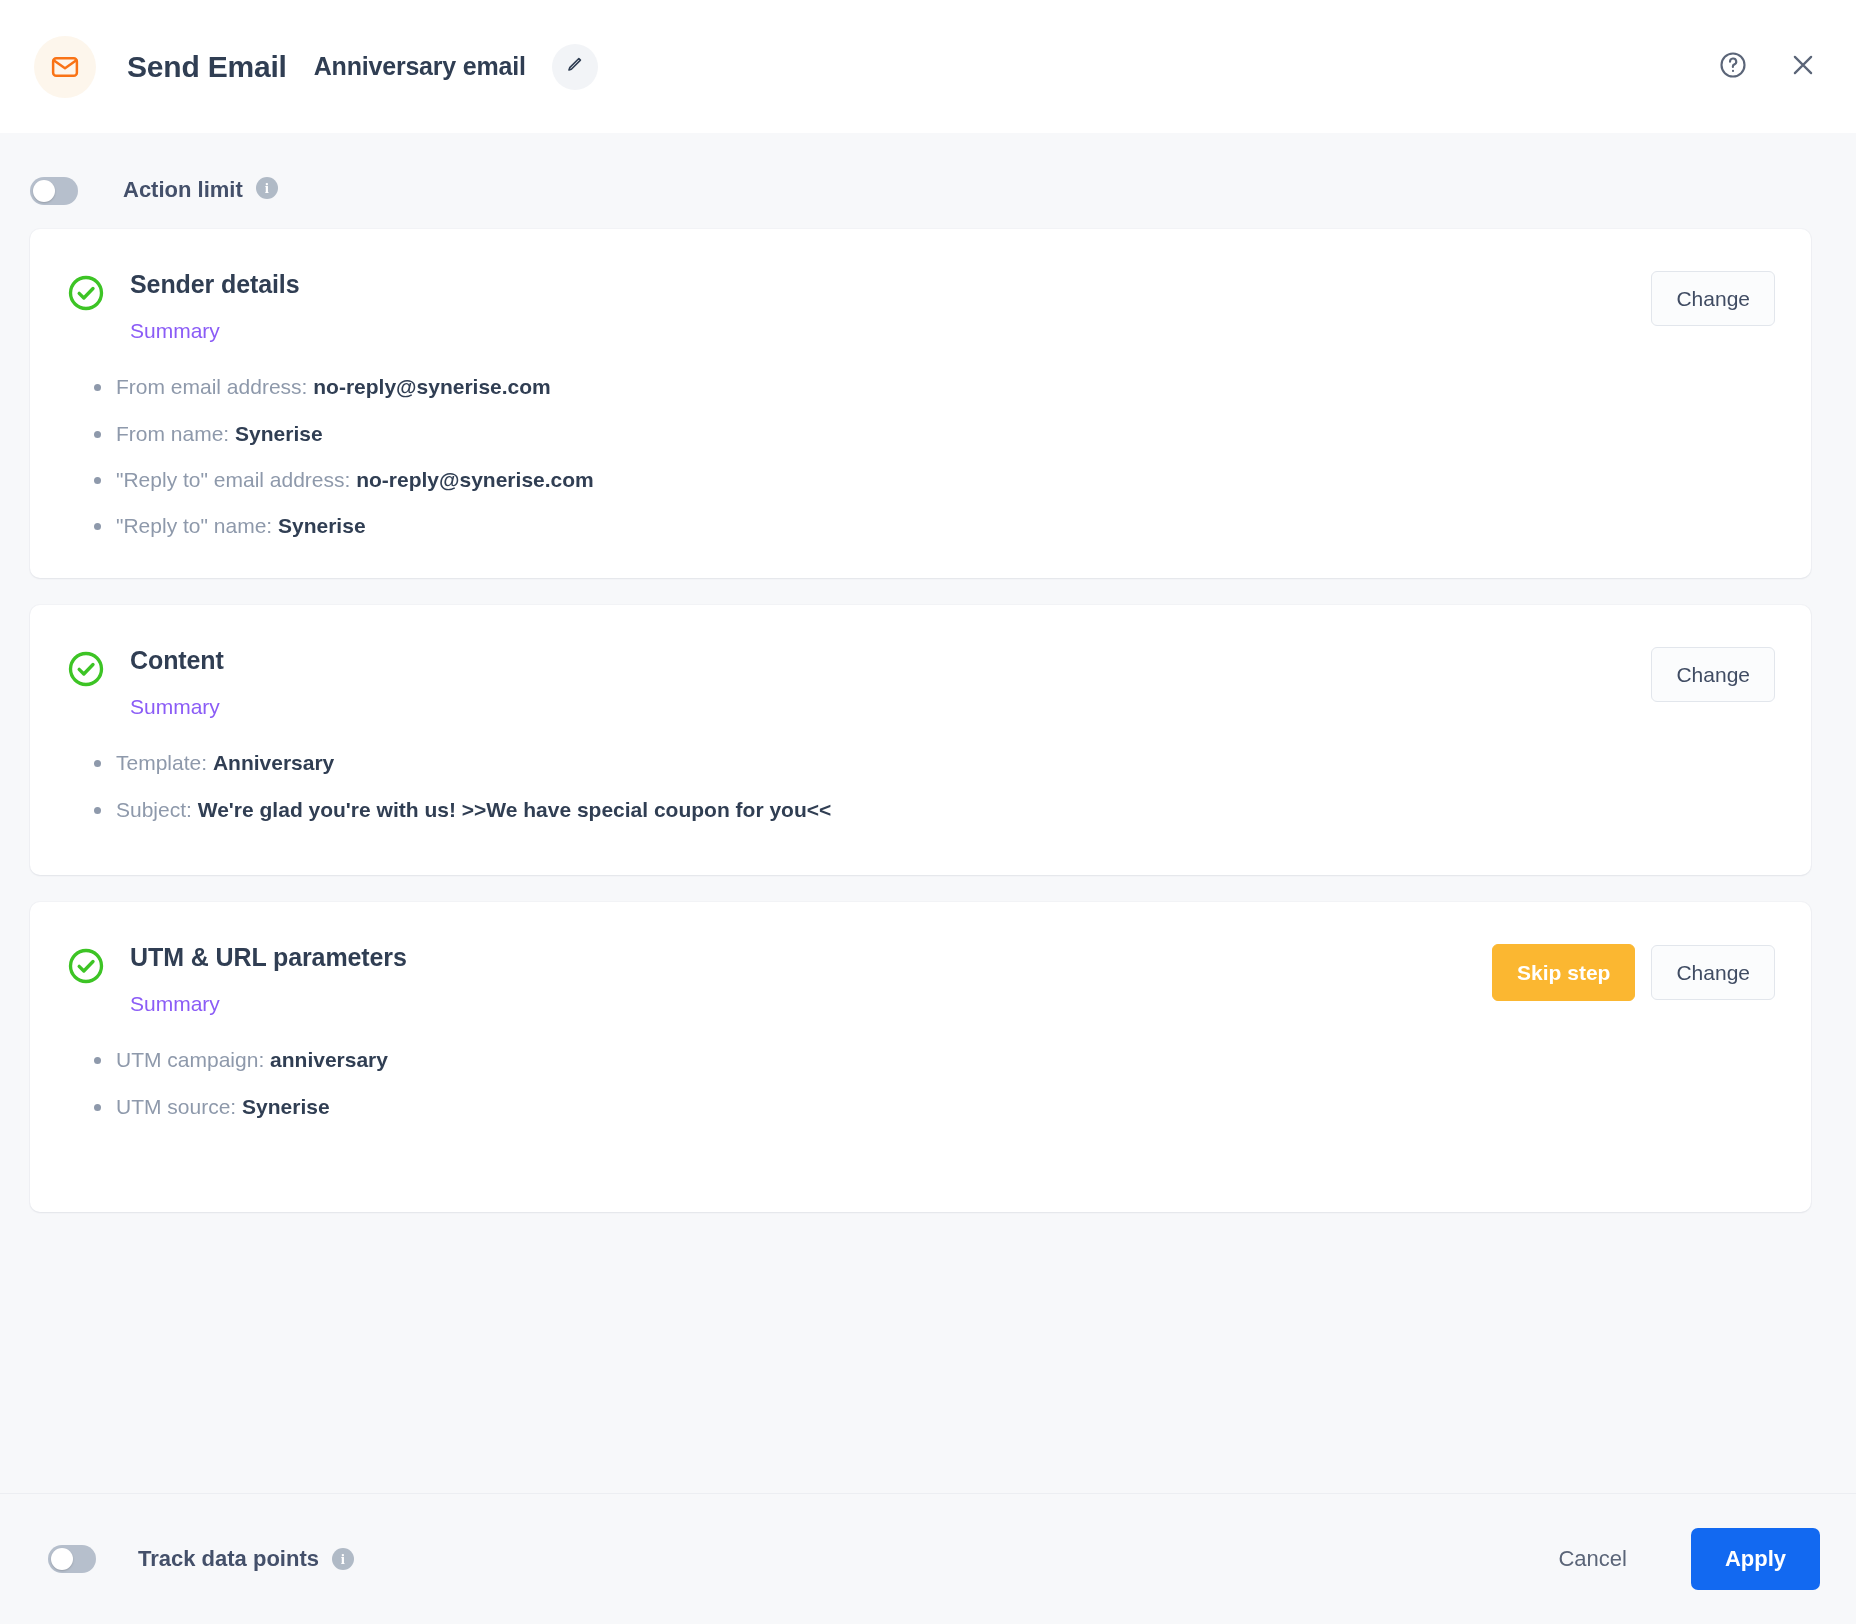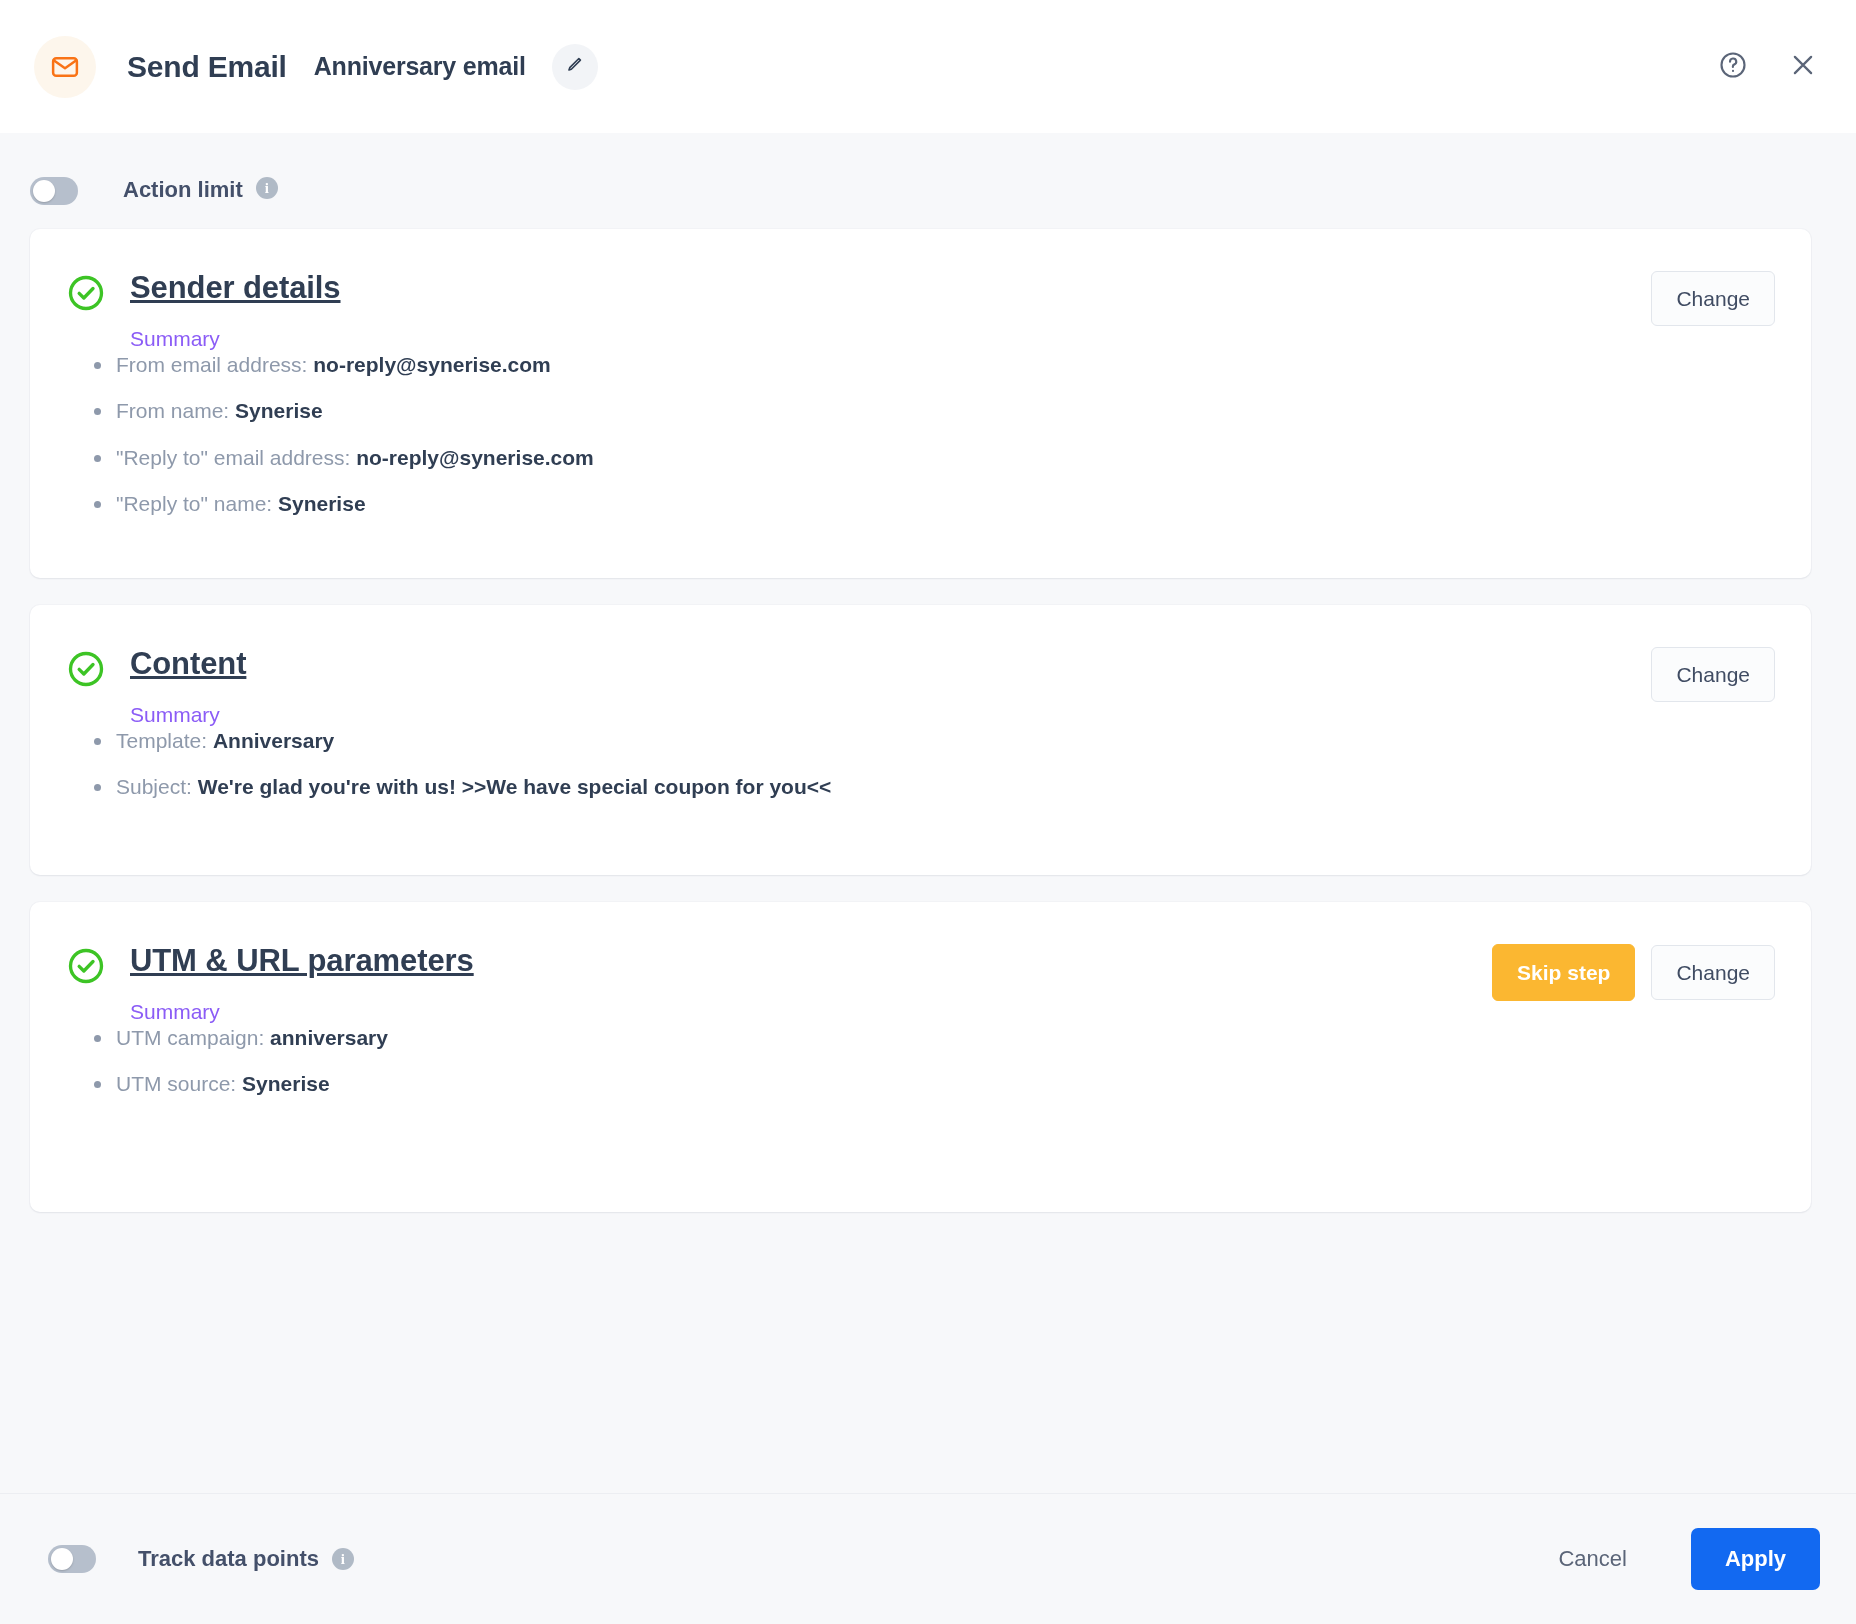--- a/index.html
+++ b/index.html
@@ -181,26 +181,25 @@
     height: 40px;
     flex: 0 0 40px;
     margin-top: 4px;
   }
   .card-head-text {
     margin-left: 24px;
     flex: 1 1 auto;
     min-width: 0;
   }
   .card-title {
-    font-size: 31px;
+    font-size: 25px;
     font-weight: bold;
     color: #303e53;
     line-height: 1.25;
     letter-spacing: -0.1px;
-    text-decoration: underline;
   }
   .card-summary {
     font-size: 21px;
     color: #8b5cf6;
     margin-top: 18px;
     line-height: 1.2;
   }
   .card-actions {
     display: flex;
     align-items: center;
@@ -226,20 +225,21 @@
   .btn-skip {
     background: #fbb731;
     border: 1px solid #fbb731;
     color: #ffffff;
     padding: 17px 24px;
     font-weight: bold;
   }
 
   .bullets {
     list-style: none;
+    margin-top: 30px;
     padding-left: 22px;
   }
   .bullets li {
     position: relative;
     font-size: 21px;
     color: #8e99ab;
     padding: 0 0 0 28px;
     margin-bottom: 19px;
     line-height: 1.3;
     white-space: nowrap;

